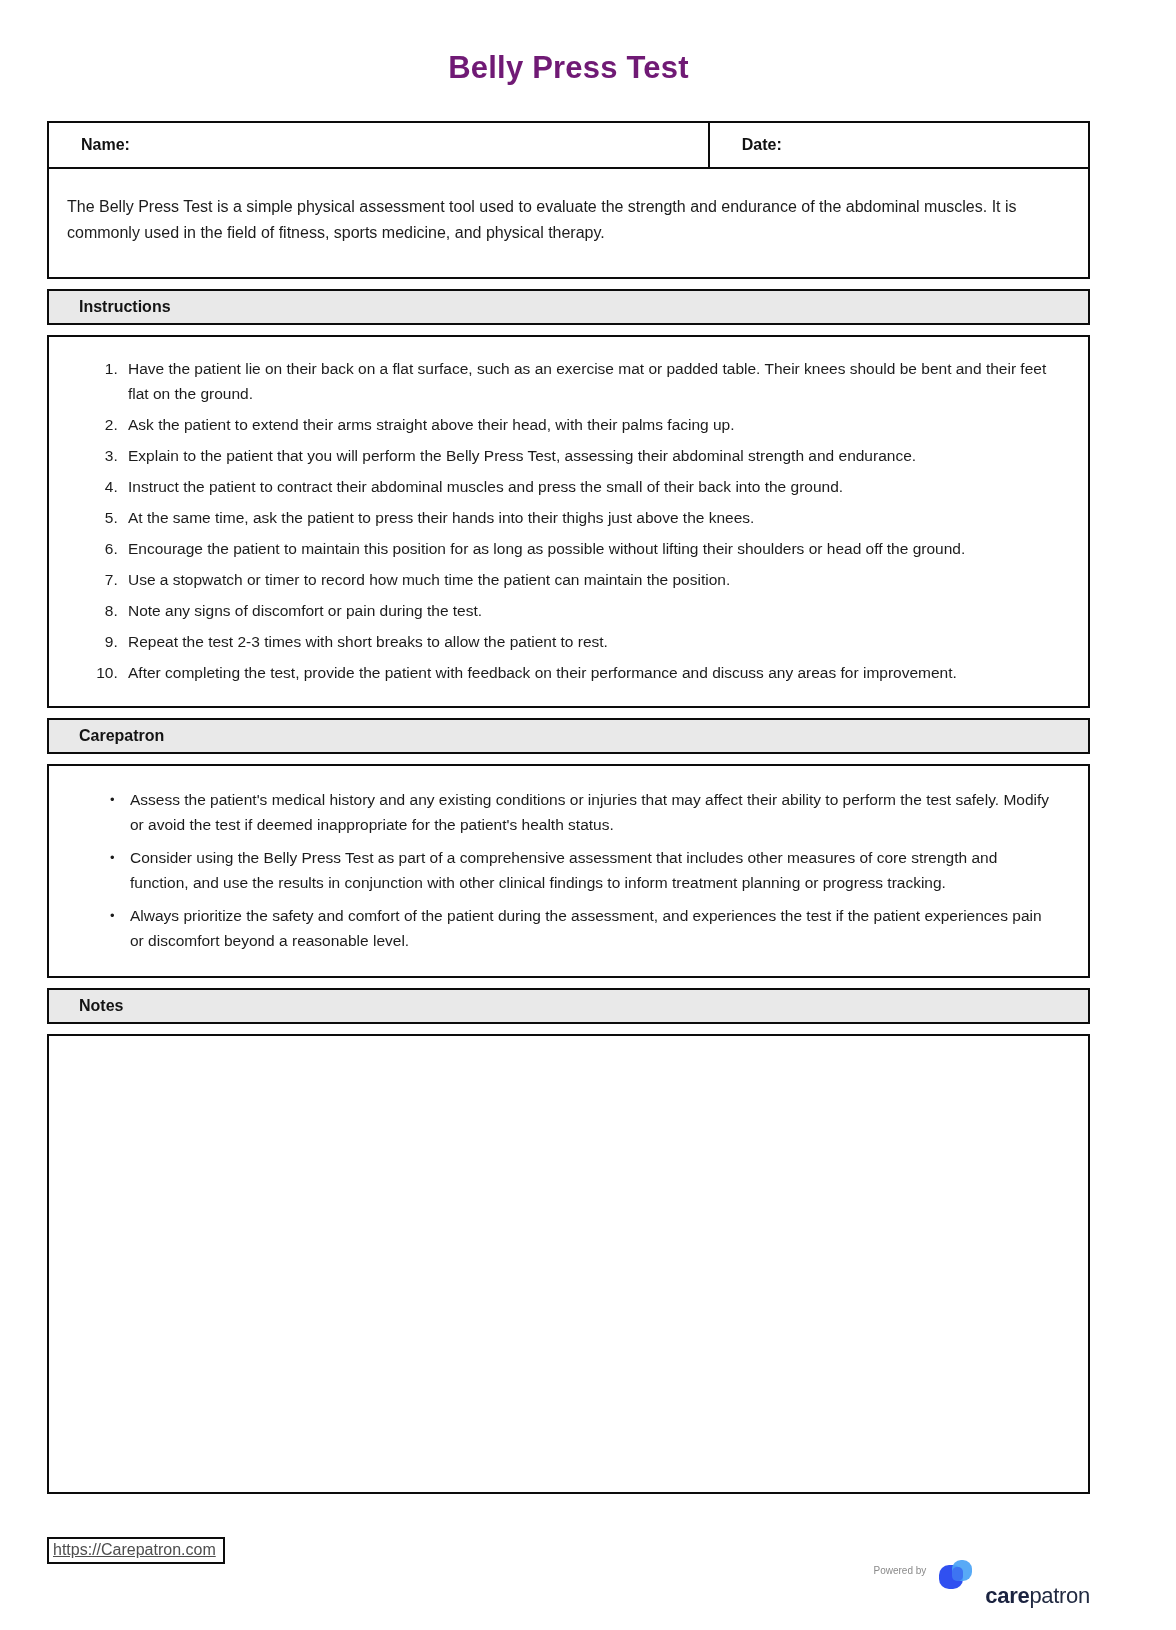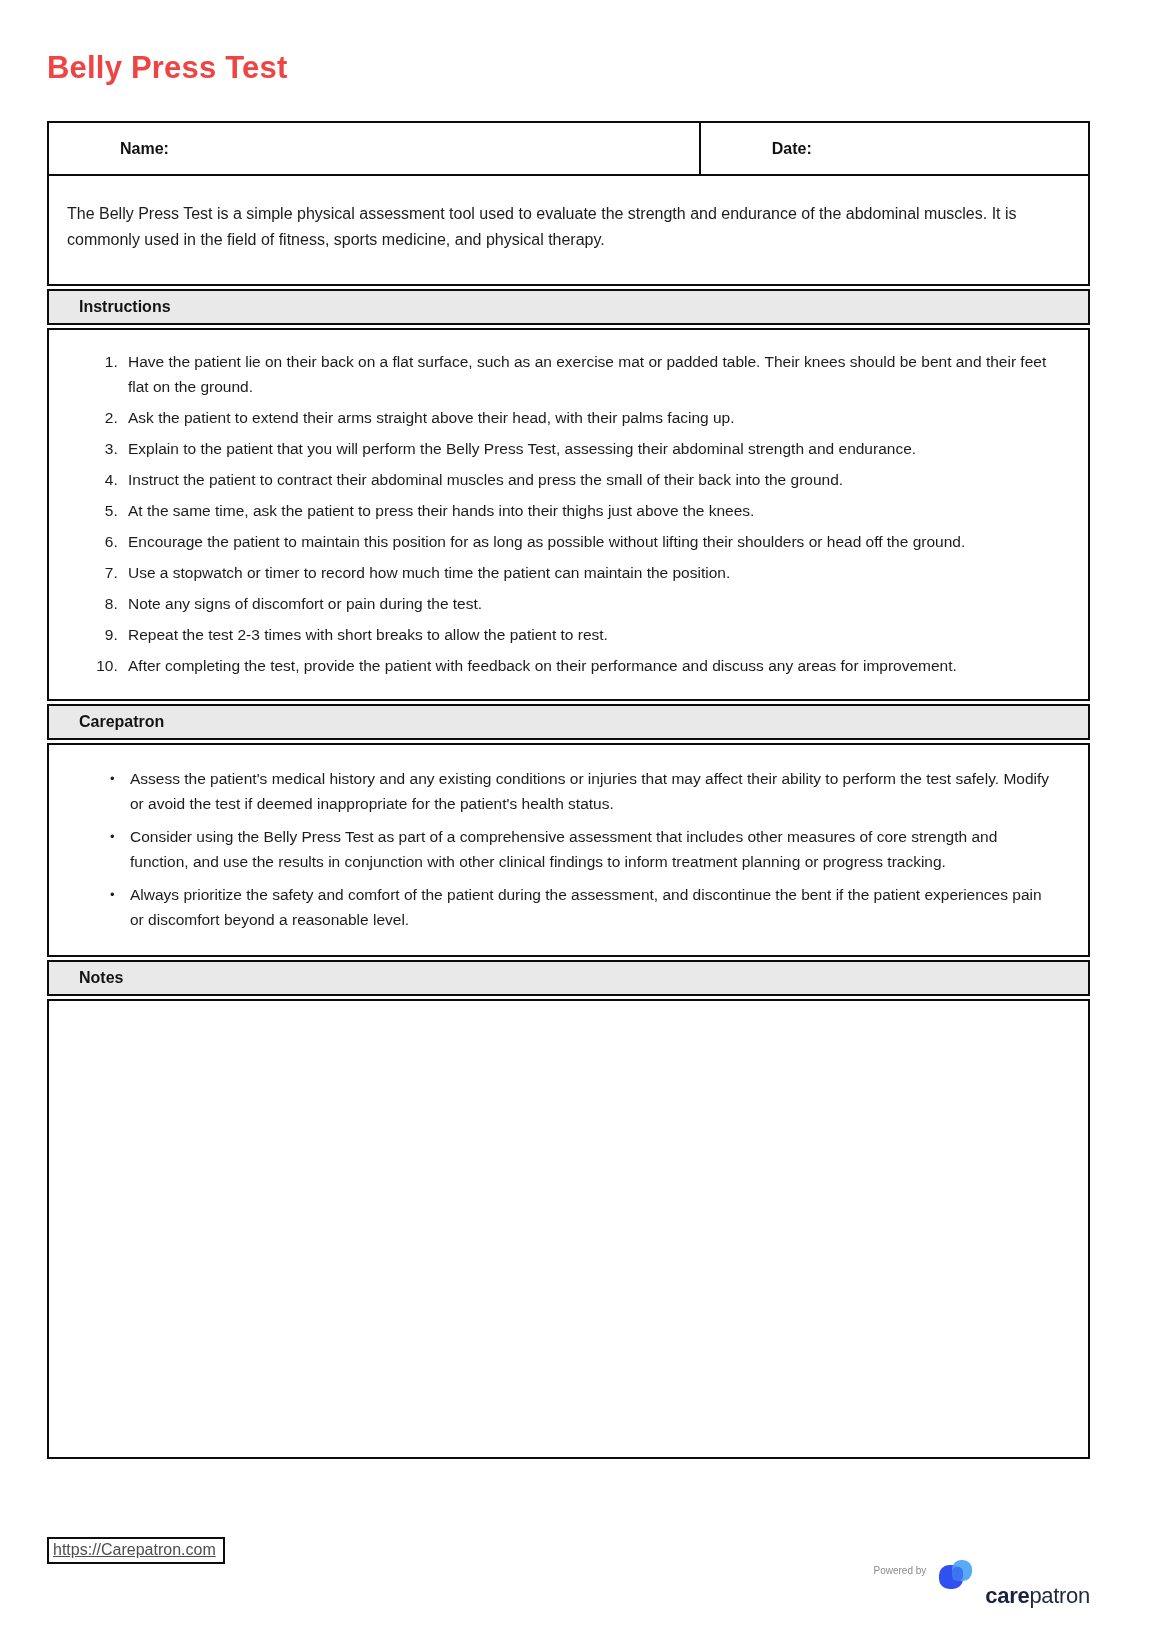--- a/index.html
+++ b/index.html
@@ -5,41 +5,42 @@
   * { box-sizing: border-box; margin: 0; padding: 0; }
   html, body { background: #ffffff; }
   body {
     width: 1176px; height: 1630px;
     position: relative;
     font-family: "Liberation Sans", sans-serif;
     color: #1d1d1d;
   }
   .page-title {
     position: absolute; top: 50px; left: 47px; width: 1043px;
-    font-size: 31px; font-weight: bold; color: #ef4444;
+    text-align: center;
+    font-size: 31px; font-weight: bold; color: #701a75;
     letter-spacing: 0.2px;
   }
   .doc {
     position: absolute; top: 121px; left: 47px; width: 1043px;
   }
   .box {
     border: 2px solid #0c0c0c;
     background: #ffffff;
     width: 100%;
   }
-  .box + .box { margin-top: 3px; }
+  .box + .box { margin-top: 10px; }
   .info-row {
     display: flex;
     border-bottom: 2px solid #0c0c0c;
   }
   .info-cell {
-    height: 51px;
+    height: 44px;
     display: flex; align-items: center;
-    padding-left: 40px;
-    font-weight: bold; font-size: 16px; color: #111; margin-left: 31px;
+    padding-left: 32px;
+    font-weight: bold; font-size: 16px; color: #111;
   }
   .name-cell { width: 63.6%; border-right: 2px solid #0c0c0c; }
   .date-cell { width: 36.4%; }
   .description {
     padding: 25px 30px 31px 18px;
     font-size: 16px; line-height: 26px; color: #1c1c1c;
   }
   .header-bar {
     background: #e9e9e9;
     height: 36px;
@@ -124,21 +125,21 @@
       </ol>
   </div>
 
   <div class="box header-bar">
     <span>Carepatron</span>
   </div>
   <div class="box list-box">
     <ul class="bullet-list">
         <li>Assess the patient's medical history and any existing conditions or injuries that may affect their ability to perform the test safely. Modify or avoid the test if deemed inappropriate for the patient's health status.</li>
         <li>Consider using the Belly Press Test as part of a comprehensive assessment that includes other measures of core strength and function, and use the results in conjunction with other clinical findings to inform treatment planning or progress tracking.</li>
-        <li>Always prioritize the safety and comfort of the patient during the assessment, and discontinue the bent if the patient experiences pain or discomfort beyond a reasonable level.</li>
+        <li>Always prioritize the safety and comfort of the patient during the assessment, and experiences the test if the patient experiences pain or discomfort beyond a reasonable level.</li>
       </ul>
   </div>
 
   <div class="box header-bar">
     <span>Notes</span>
   </div>
   <div class="box notes-area"></div>
 
 </div>
 

